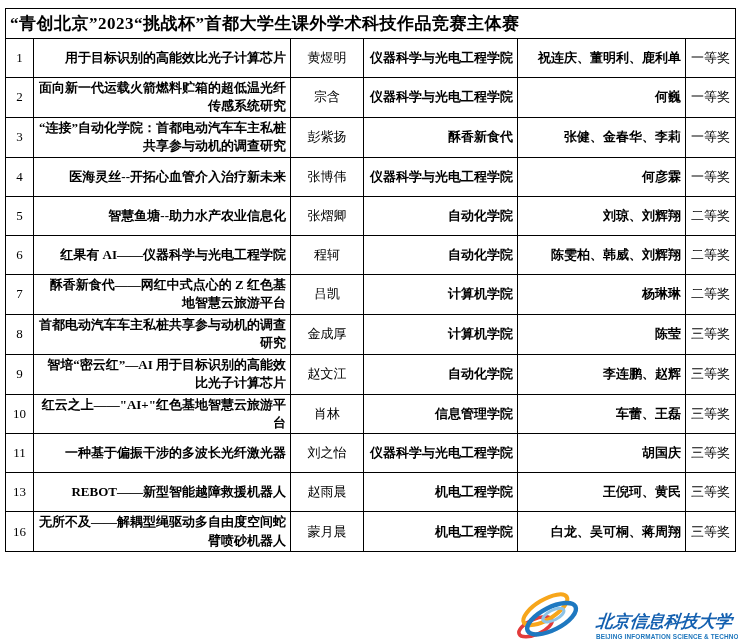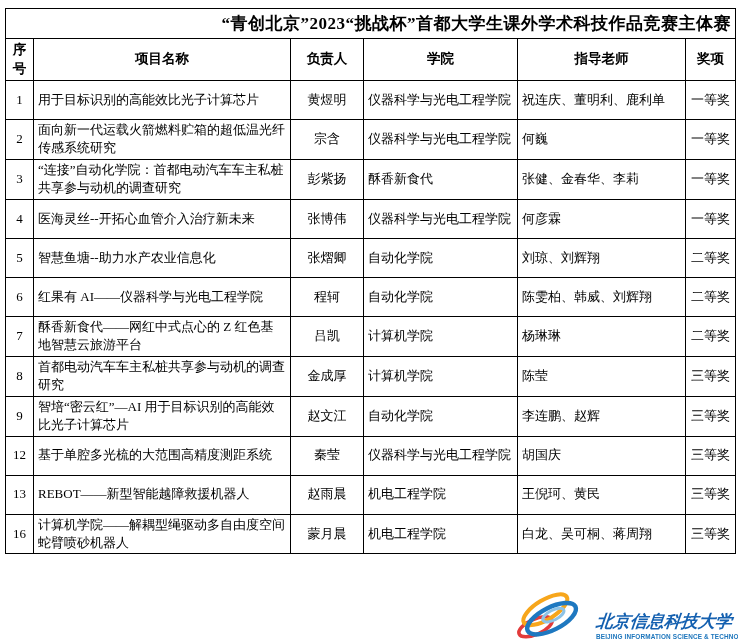--- a/index.html
+++ b/index.html
@@ -11,32 +11,32 @@
   table.awards{
     position:absolute;left:5px;top:8px;width:730px;
     border-collapse:collapse;table-layout:fixed;
   }
   table.awards th, table.awards td{
     border:1px solid #000;
     vertical-align:middle;
     overflow:hidden;
   }
   tr.title-row th{
-    height:29px;font-size:17px;font-weight:bold;text-align:right;
+    height:29px;font-size:17px;font-weight:bold;text-align:left;
     padding:0 4px;letter-spacing:0.5px;
   }
   tr.header-row th{
     height:41px;font-size:13.5px;font-weight:bold;text-align:center;
     line-height:1.35;padding:0 2px;
   }
   tbody td{
     height:36px;font-size:13px;line-height:1.42;padding:1px 4px;
   }
   td.c-center{text-align:center;}
-  td.c-left{text-align:left;}
+  td.c-left{text-align:right;font-weight:bold;}
   .logo{
     position:absolute;right:1px;bottom:2px;
     display:flex;align-items:flex-end;background:transparent;
   }
   .logo-mark{width:92px;height:50px;flex:0 0 auto;margin-right:2px;}
   .logo-textcol{
     display:flex;flex-direction:column;justify-content:flex-end;
     padding-bottom:1px;width:141px;
   }
   .logo-cn{
@@ -59,28 +59,20 @@
     <col style="width:257px">
     <col style="width:73px">
     <col style="width:154px">
     <col style="width:168px">
     <col style="width:50px">
   </colgroup>
   <thead>
     <tr class="title-row">
       <th colspan="6">“青创北京”2023“挑战杯”首都大学生课外学术科技作品竞赛主体赛</th>
     </tr>
-    <tr class="header-row" id="header-row">
-        <th>序号</th>
-        <th>项目名称</th>
-        <th>负责人</th>
-        <th>学院</th>
-        <th>指导老师</th>
-        <th>奖项</th>
-      </tr>
   </thead>
   <tbody id="table-body">
       <tr>
         <td class="c-center">1</td>
         <td class="c-left">用于目标识别的高能效比光子计算芯片</td>
         <td class="c-center">黄煜明</td>
         <td class="c-left">仪器科学与光电工程学院</td>
         <td class="c-left">祝连庆、董明利、鹿利单</td>
         <td class="c-center">一等奖</td>
       </tr>
@@ -142,38 +134,46 @@
       </tr>
       <tr>
         <td class="c-center">9</td>
         <td class="c-left">智培“密云红”—AI 用于目标识别的高能效比光子计算芯片</td>
         <td class="c-center">赵文江</td>
         <td class="c-left">自动化学院</td>
         <td class="c-left">李连鹏、赵辉</td>
         <td class="c-center">三等奖</td>
       </tr>
       <tr>
-        <td class="c-center">12</td>
-        <td class="c-left">基于单腔多光梳的大范围高精度测距系统</td>
-        <td class="c-center">秦莹</td>
+        <td class="c-center">10</td>
+        <td class="c-left">红云之上——"AI+"红色基地智慧云旅游平台</td>
+        <td class="c-center">肖林</td>
+        <td class="c-left">信息管理学院</td>
+        <td class="c-left">车蕾、王磊</td>
+        <td class="c-center">三等奖</td>
+      </tr>
+      <tr>
+        <td class="c-center">11</td>
+        <td class="c-left">一种基于偏振干涉的多波长光纤激光器</td>
+        <td class="c-center">刘之怡</td>
         <td class="c-left">仪器科学与光电工程学院</td>
         <td class="c-left">胡国庆</td>
         <td class="c-center">三等奖</td>
       </tr>
       <tr>
         <td class="c-center">13</td>
         <td class="c-left">REBOT——新型智能越障救援机器人</td>
         <td class="c-center">赵雨晨</td>
         <td class="c-left">机电工程学院</td>
         <td class="c-left">王倪珂、黄民</td>
         <td class="c-center">三等奖</td>
       </tr>
       <tr>
         <td class="c-center">16</td>
-        <td class="c-left">计算机学院——解耦型绳驱动多自由度空间蛇臂喷砂机器人</td>
+        <td class="c-left">无所不及——解耦型绳驱动多自由度空间蛇臂喷砂机器人</td>
         <td class="c-center">蒙月晨</td>
         <td class="c-left">机电工程学院</td>
         <td class="c-left">白龙、吴可桐、蒋周翔</td>
         <td class="c-center">三等奖</td>
       </tr>
     </tbody>
 </table>
 
 <div class="logo">
   <svg class="logo-mark" viewBox="0 0 100 56" xmlns="http://www.w3.org/2000/svg">

